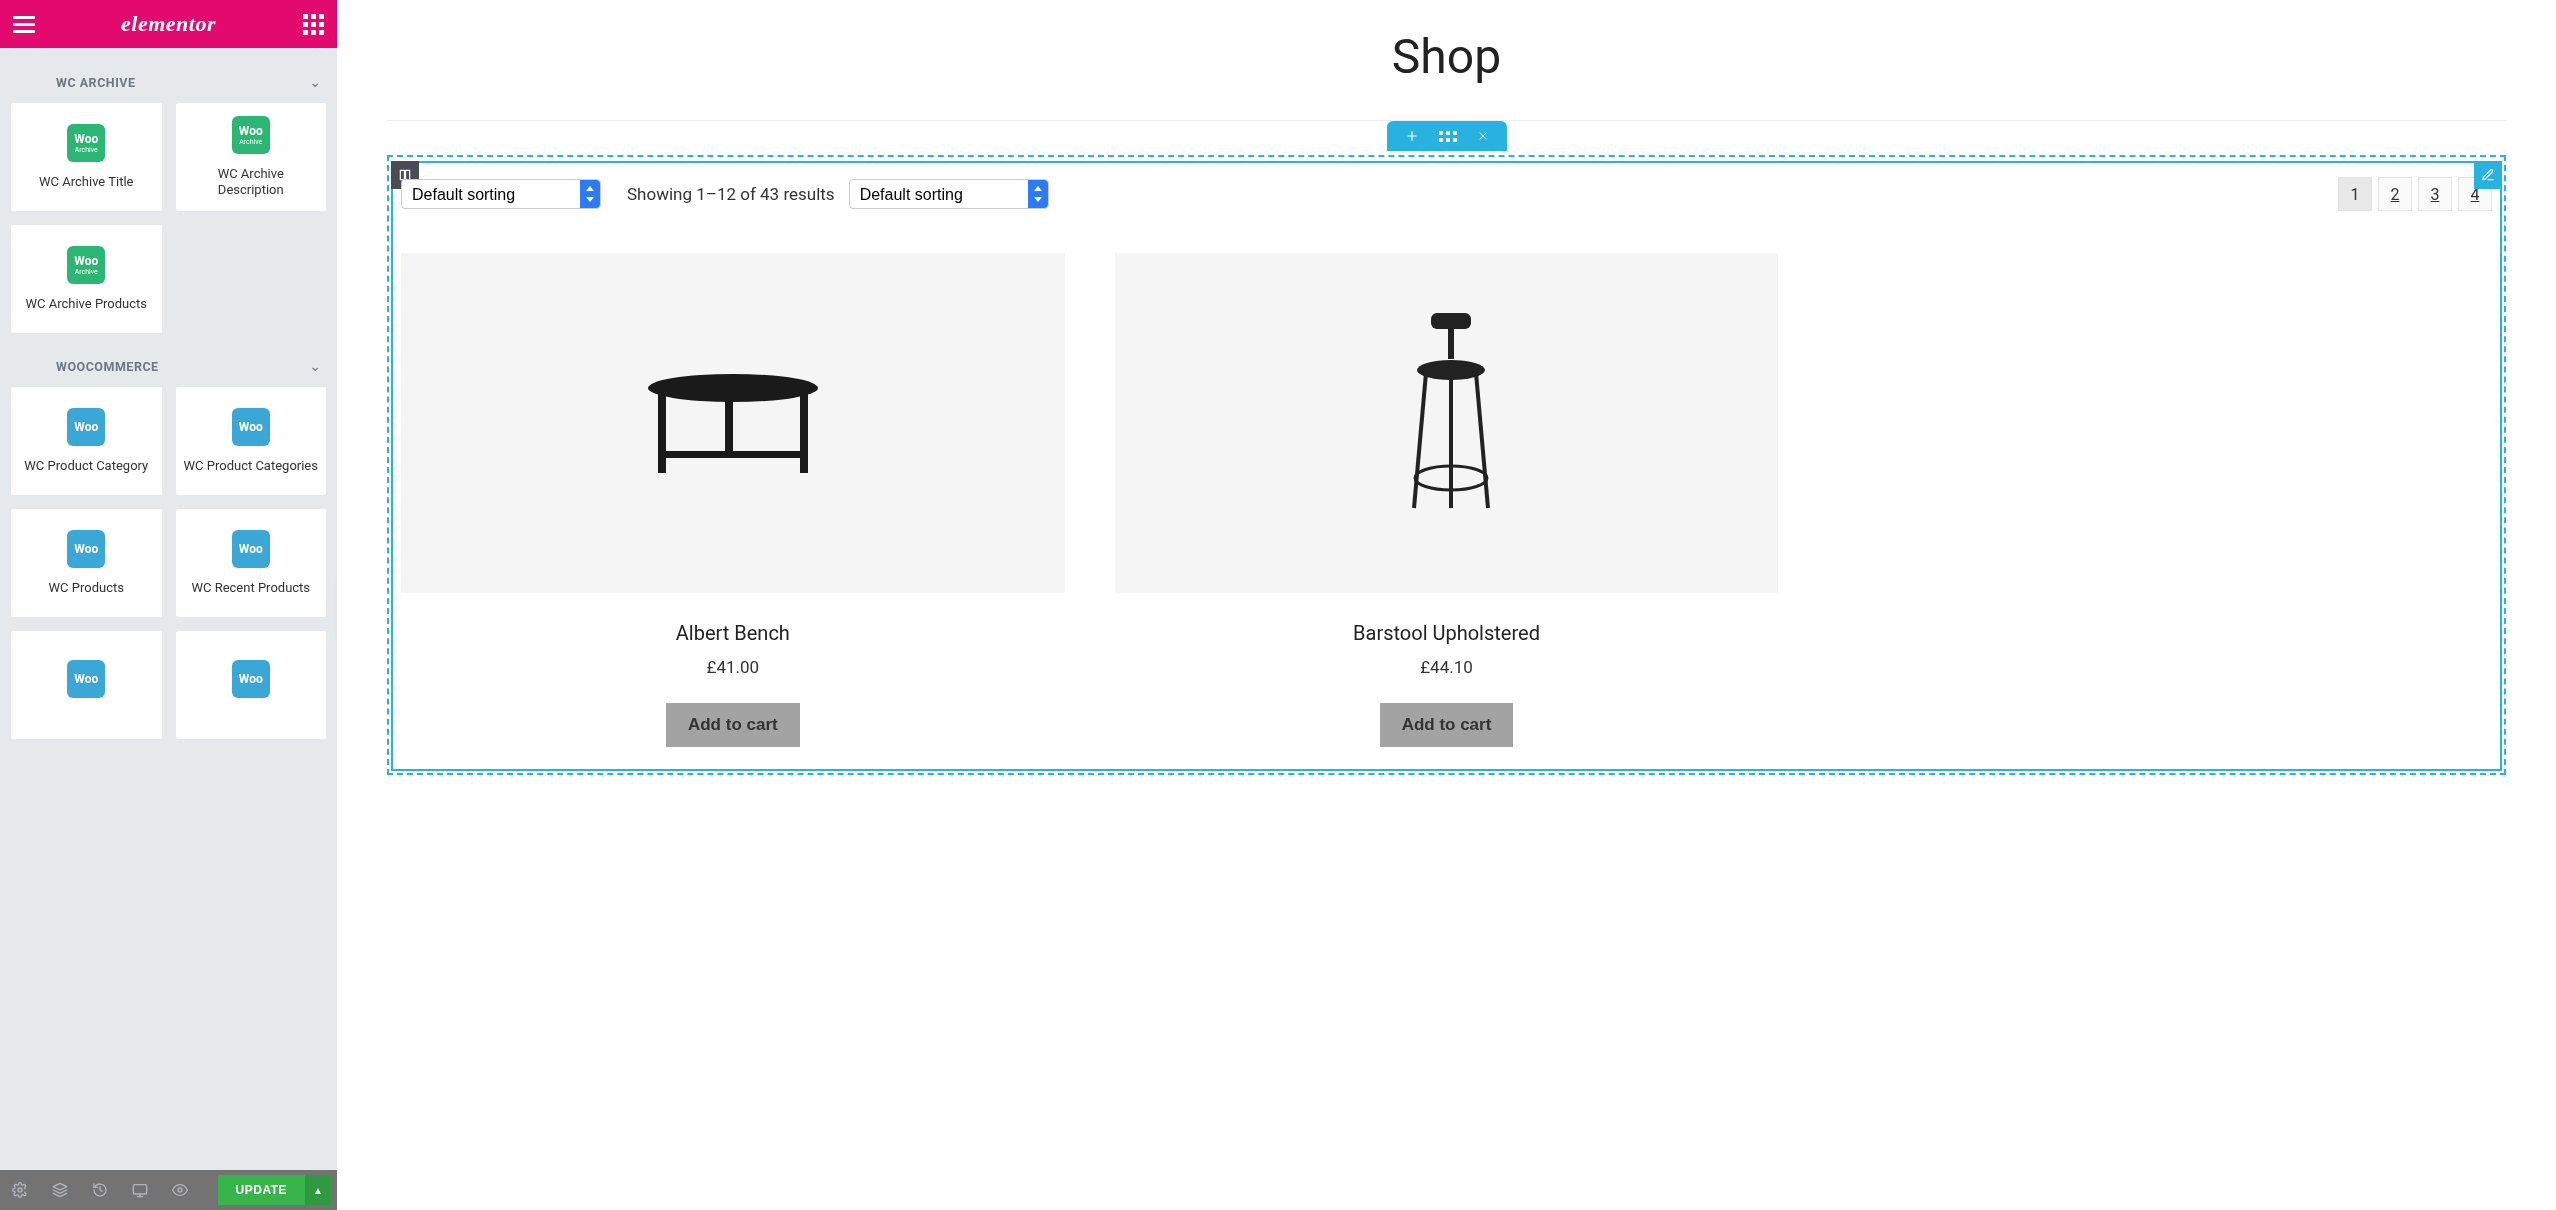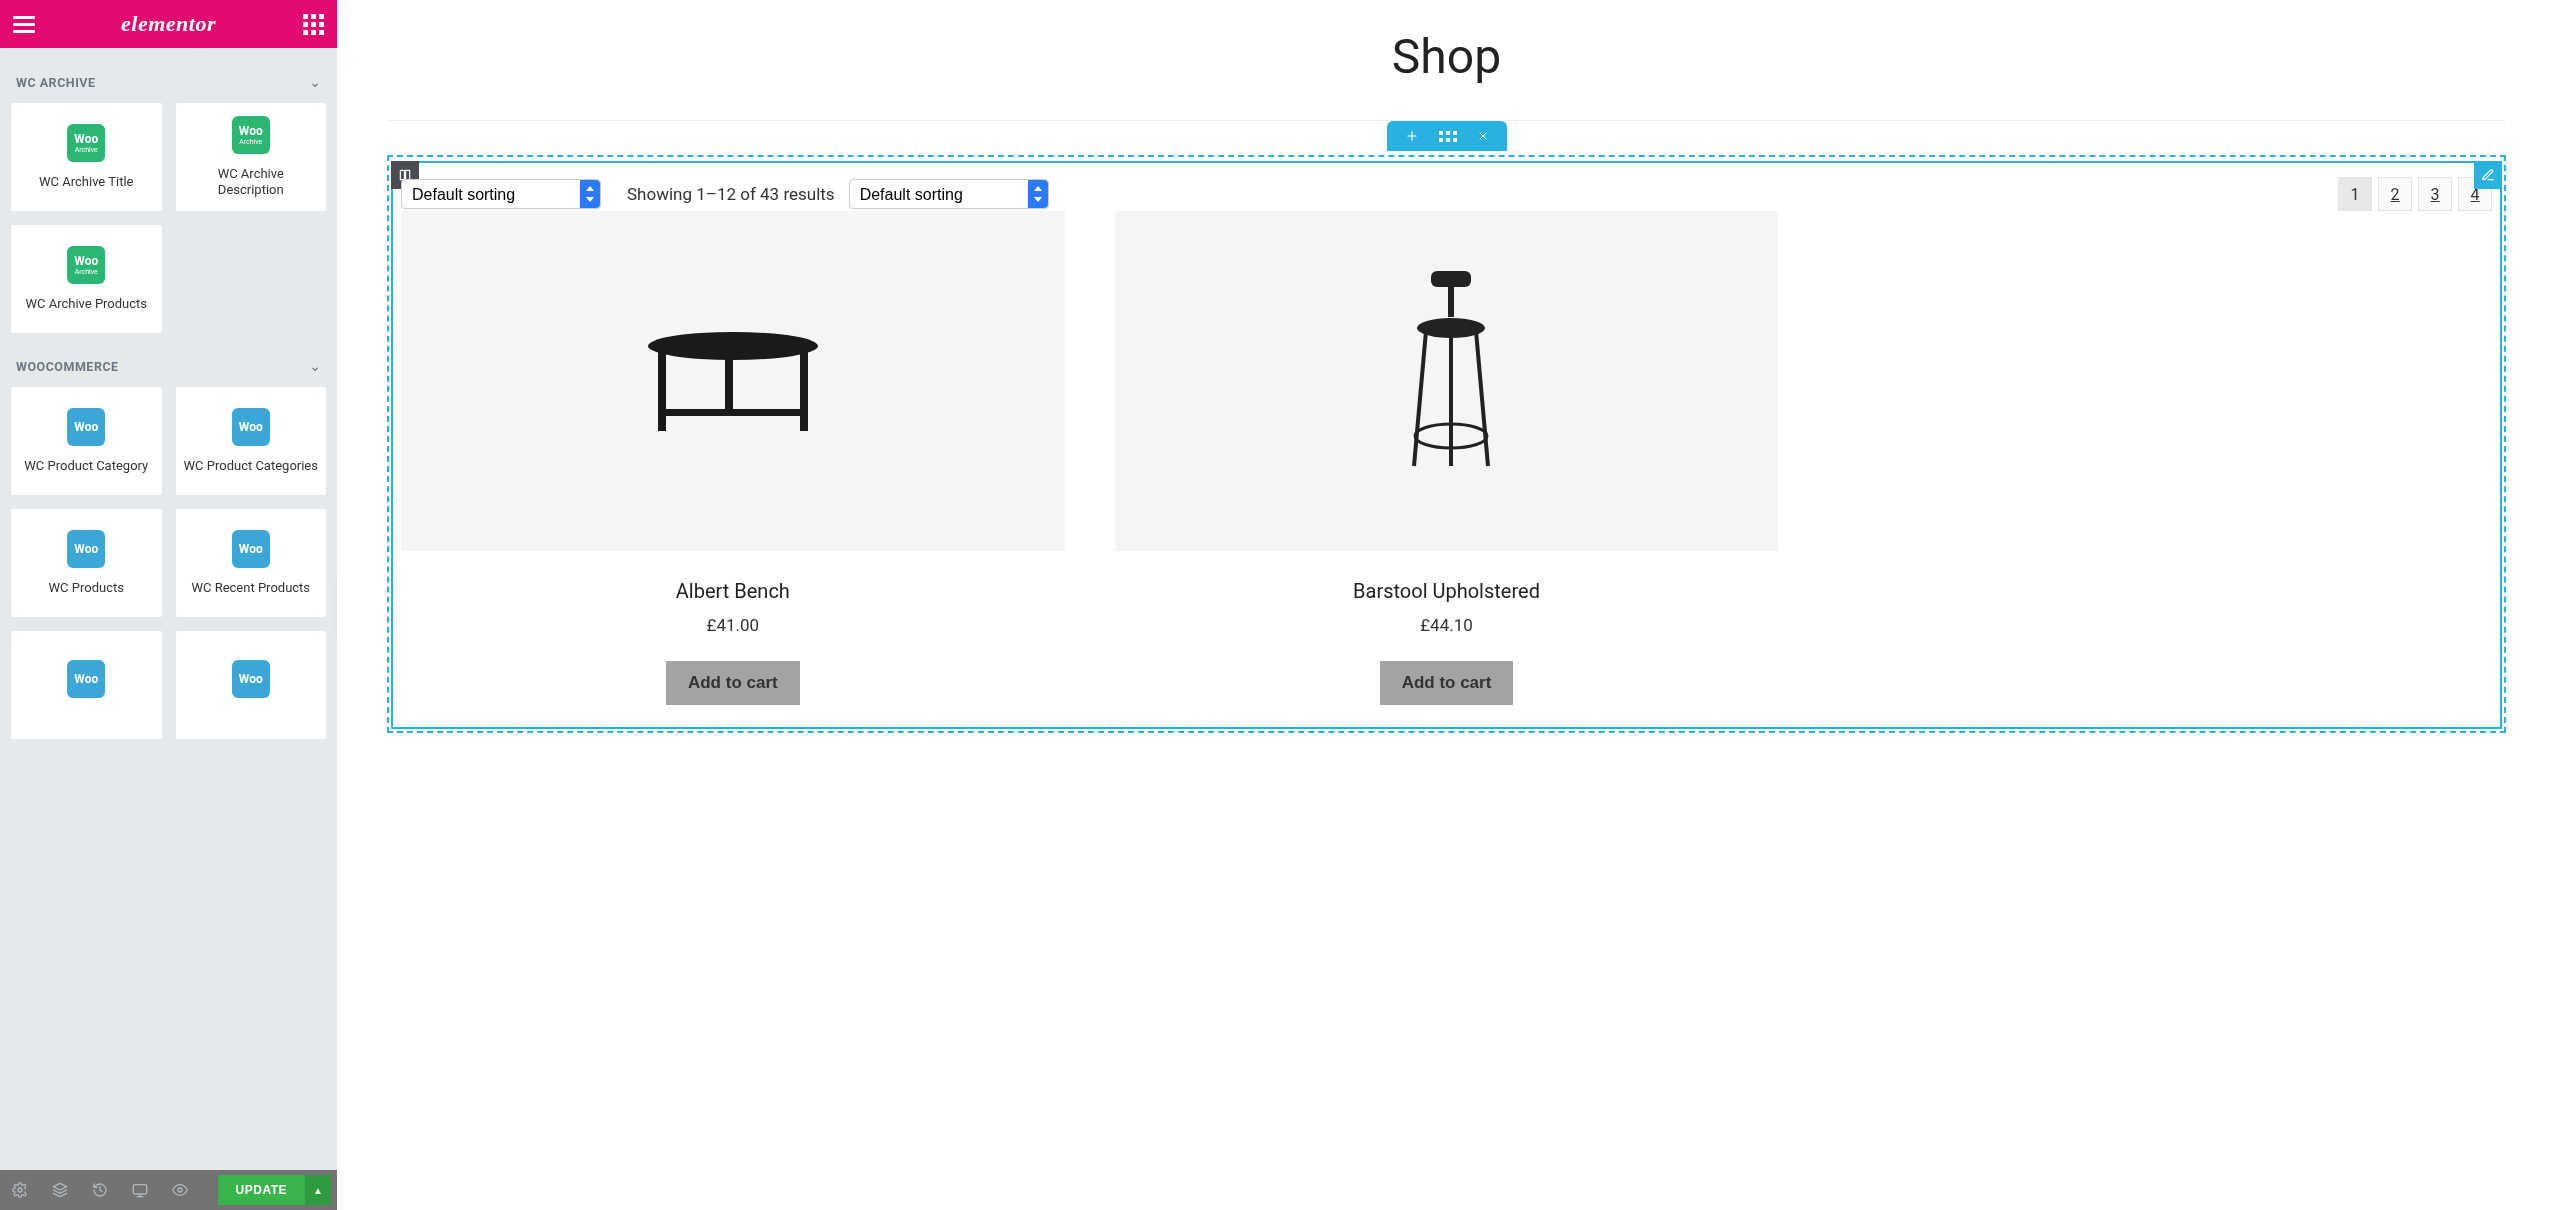--- a/index.html
+++ b/index.html
@@ -13,21 +13,21 @@
 .sidebar-header .hamburger-icon, .sidebar-header .apps-icon { width: 28px; height: 28px; display: flex; align-items: center; justify-content: center; cursor: pointer; }
 .sidebar-header .brand { flex: 1; text-align: center; color: #fff; font-family: "Segoe Script", cursive; font-style: italic; font-weight: 600; font-size: 22px; letter-spacing: .5px; }
 .hamburger-lines { display: inline-block; }
 .hamburger-lines span { display: block; width: 22px; height: 3px; background: #fff; margin: 4px 0; border-radius: 1px; }
 .apps-grid { display: grid; grid-template-columns: repeat(3, 5px); grid-gap: 3px; }
 .apps-grid span { width: 5px; height: 5px; background: #fff; }
 
 .sidebar-body { flex: 1; overflow-y: auto; padding: 12px 10px 60px 10px; }
 
 .section-header { display: flex; align-items: center; justify-content: space-between; padding: 14px 6px 12px 6px; cursor: pointer; }
-.section-header .label { font-size: 12.5px; font-weight: 700; color: #6d7882; letter-spacing: .5px; }
+.section-header .label { font-size: 12.5px; font-weight: 700; color: #6d7882; letter-spacing: .5px; margin-left: 40px; }
 .section-header .chevron { color: #6d7882; font-size: 14px; transform: rotate(0deg); }
 
 .widget-grid { display: grid; grid-template-columns: 1fr 1fr; gap: 12px; margin-bottom: 10px; }
 .widget-card { background: #fff; border: 1px solid #e6e9ec; border-radius: 3px; height: 110px; display: flex; flex-direction: column; align-items: center; justify-content: center; cursor: grab; gap: 12px; padding: 8px; }
 .widget-card .icon { width: 38px; height: 38px; border-radius: 6px; display: flex; flex-direction: column; align-items: center; justify-content: center; color: #fff; font-weight: 700; font-size: 12px; line-height: 1; }
 .widget-card .icon.green { background: #2bb673; }
 .widget-card .icon.blue  { background: #3aa7d6; }
 .widget-card .icon .sub  { font-size: 7px; font-weight: 400; margin-top: 2px; }
 .widget-card .name { font-size: 13px; color: #333; text-align: center; line-height: 1.2; }
 
@@ -50,21 +50,21 @@
 .section-tab { position: absolute; top: -34px; left: 50%; transform: translateX(-50%); background: #29b1e0; height: 30px; border-radius: 6px 6px 0 0; padding: 0 18px; display: flex; align-items: center; gap: 20px; color: #fff; }
 .section-tab .tab-icon { cursor: pointer; display: flex; align-items: center; }
 .section-tab .dots { display: grid; grid-template-columns: repeat(3, 4px); grid-gap: 3px; }
 .section-tab .dots span { width: 4px; height: 4px; background: #fff; opacity: .9; }
 .section-dashed { border: 2px dashed #29b1e0; position: relative; padding-top: 2px; }
 
 .column-solid { border: 2px solid #29b1e0; position: relative; margin: 2px; padding: 14px 8px 22px 8px; }
 .column-handle { position: absolute; top: -2px; left: -2px; width: 28px; height: 28px; background: #484d54; display: flex; align-items: center; justify-content: center; color: #f1f1f1; cursor: pointer; }
 .edit-handle { position: absolute; top: -2px; right: -2px; width: 28px; height: 28px; background: #29b1e0; display: flex; align-items: center; justify-content: center; color: #fff; cursor: pointer; }
 
-.toolbar-row { display: flex; align-items: center; gap: 14px; }
+.toolbar-row { display: flex; align-items: center; gap: 14px; margin-bottom: 42px; }
 .select-wrap { position: relative; display: inline-block; }
 .select-wrap select { -webkit-appearance: none; appearance: none; border: 1px solid #ccc; background: #fff; height: 30px; padding: 0 30px 0 10px; font-size: 16px; border-radius: 4px; min-width: 200px; }
 .select-arrow { position: absolute; right: 1px; top: 1px; width: 20px; height: 28px; background: #2b7bf6; border-radius: 0 4px 4px 0; pointer-events: none; }
 .select-arrow::before, .select-arrow::after { content: ""; position: absolute; left: 50%; transform: translateX(-50%); border-left: 4px solid transparent; border-right: 4px solid transparent; }
 .select-arrow::before { top: 6px; border-bottom: 5px solid #fff; }
 .select-arrow::after  { bottom: 6px; border-top: 5px solid #fff; }
 
 .results-text { font-size: 17px; color: #333; margin-left: 12px; }
 
 .pagination { margin-left: auto; display: flex; gap: 6px; }

